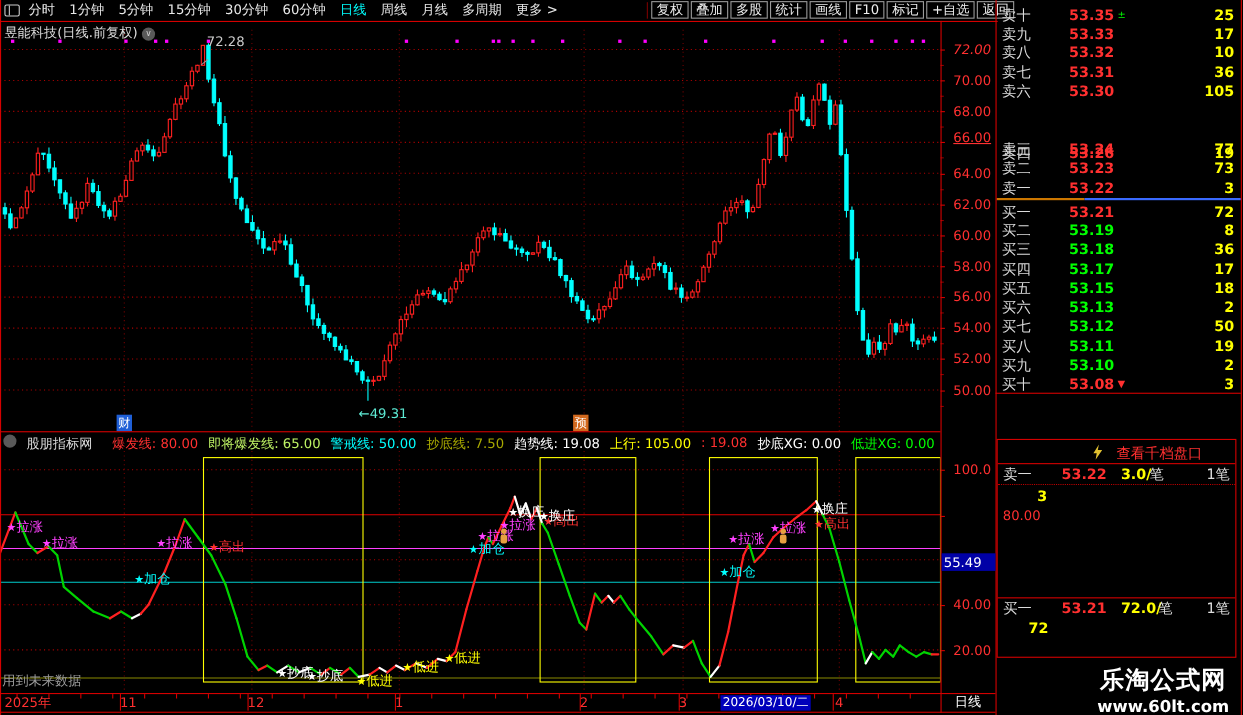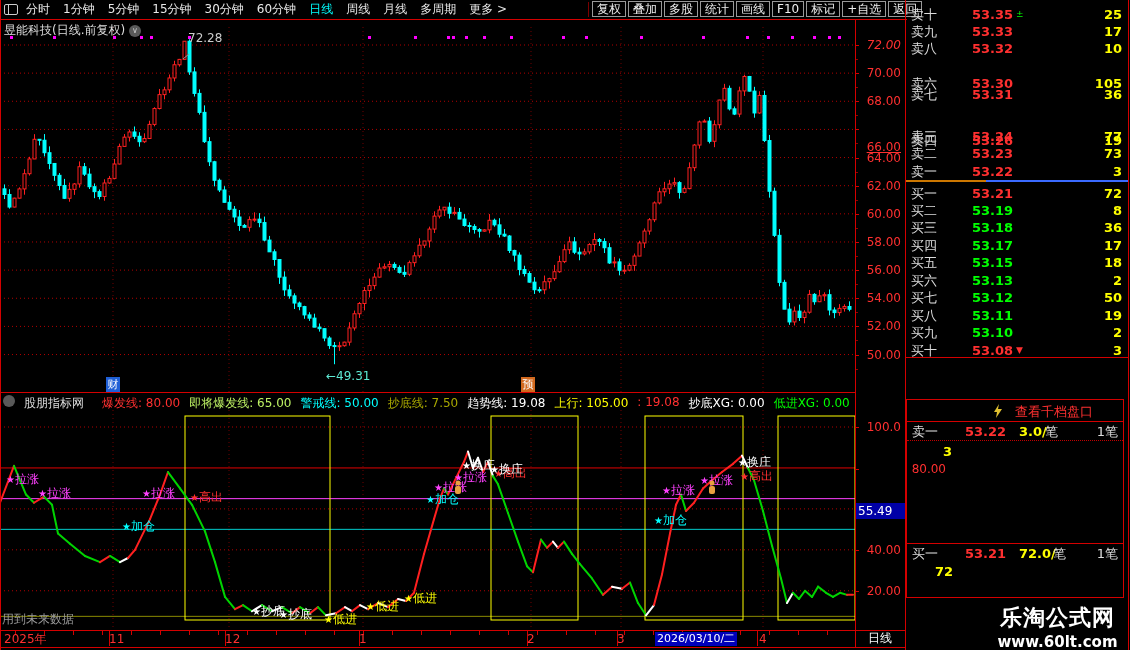--- a/index.html
+++ b/index.html
@@ -471,21 +471,21 @@
   <div class="abs" id="axiscol" style="left:855px;top:19px;width:50px;height:611px;">
       <span class="axlab" style="left: 2px; top: 19px; font-style: italic;">72.00</span>
       <div style="position: absolute; left: 0px; top: 26px; width: 4px; height: 1px; background: rgb(212, 0, 0);"></div>
       <div style="position: absolute; left: 0px; top: 40px; width: 3px; height: 1px; background: rgb(144, 0, 0);"></div>
       <span class="axlab" style="left: 2px; top: 47.14px;">70.00</span>
       <div style="position: absolute; left: 0px; top: 54.14px; width: 4px; height: 1px; background: rgb(212, 0, 0);"></div>
       <div style="position: absolute; left: 0px; top: 68.14px; width: 3px; height: 1px; background: rgb(144, 0, 0);"></div>
       <span class="axlab" style="left: 2px; top: 75.28px;">68.00</span>
       <div style="position: absolute; left: 0px; top: 82.28px; width: 4px; height: 1px; background: rgb(212, 0, 0);"></div>
       <div style="position: absolute; left: 0px; top: 96.28px; width: 3px; height: 1px; background: rgb(144, 0, 0);"></div>
-      <span class="axlab" style="left: 2px; top: 121px; text-decoration: underline;">66.00</span>
+      <span class="axlab" style="left: 2px; top: 99px; text-decoration: underline;">66.00</span>
       <div style="position: absolute; left: 0px; top: 110.42px; width: 4px; height: 1px; background: rgb(212, 0, 0);"></div>
       <div style="position: absolute; left: 0px; top: 124.42px; width: 3px; height: 1px; background: rgb(144, 0, 0);"></div>
       <span class="axlab" style="left: 2px; top: 131.56px;">64.00</span>
       <div style="position: absolute; left: 0px; top: 138.56px; width: 4px; height: 1px; background: rgb(212, 0, 0);"></div>
       <div style="position: absolute; left: 0px; top: 152.56px; width: 3px; height: 1px; background: rgb(144, 0, 0);"></div>
       <span class="axlab" style="left: 2px; top: 159.7px;">62.00</span>
       <div style="position: absolute; left: 0px; top: 166.7px; width: 4px; height: 1px; background: rgb(212, 0, 0);"></div>
       <div style="position: absolute; left: 0px; top: 180.7px; width: 3px; height: 1px; background: rgb(144, 0, 0);"></div>
       <span class="axlab" style="left: 2px; top: 187.84px;">60.00</span>
       <div style="position: absolute; left: 0px; top: 194.84px; width: 4px; height: 1px; background: rgb(212, 0, 0);"></div>
@@ -784,21 +784,21 @@
       <div class="obrow" style="top: 22.95px;">
         <span class="lvl">卖九</span>
         <span class="prc c-r">53.33</span>
         <span class="qty">17</span>
       </div>
       <div class="obrow" style="top: 40.4px;">
         <span class="lvl">卖八</span>
         <span class="prc c-r">53.32</span>
         <span class="qty">10</span>
       </div>
-      <div class="obrow" style="top: 57.85px; margin-top: 28px;">
+      <div class="obrow" style="top: 57.85px;">
         <span class="lvl">卖七</span>
         <span class="prc c-r">53.31</span>
         <span class="qty">36</span>
       </div>
       <div class="obrow" style="top: 75.3px;">
         <span class="lvl">卖六</span>
         <span class="prc c-r">53.30</span>
         <span class="qty">105</span>
       </div>
       <div class="obrow" style="top: 110.2px; margin-top: 22px;">

